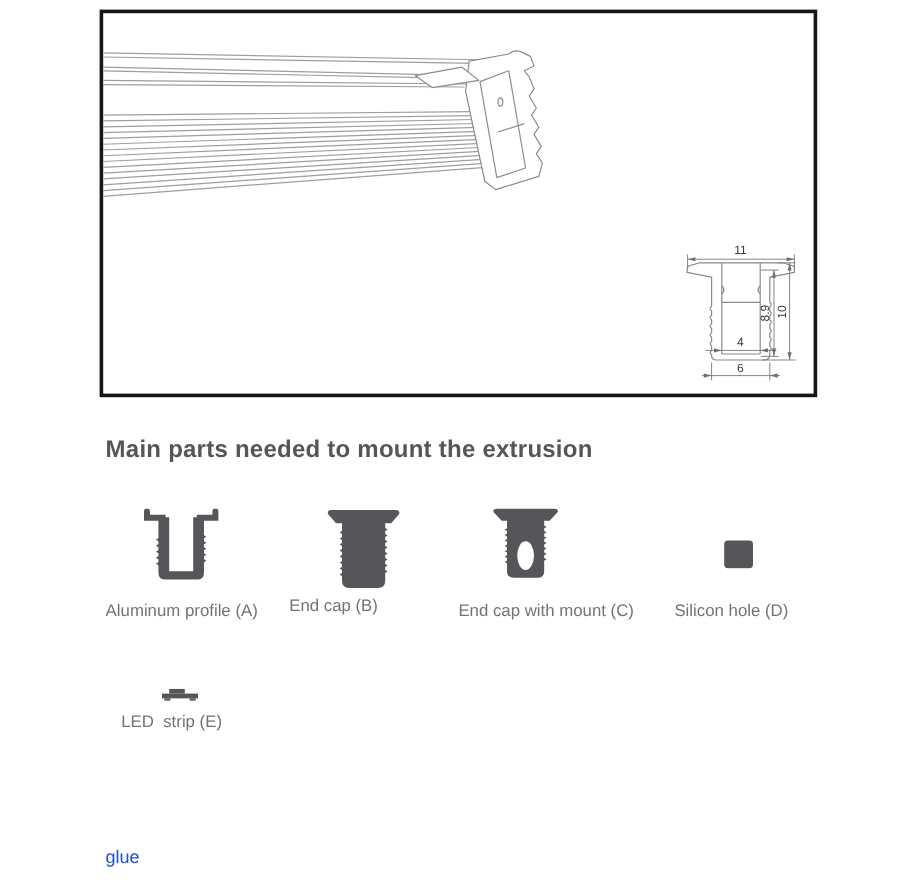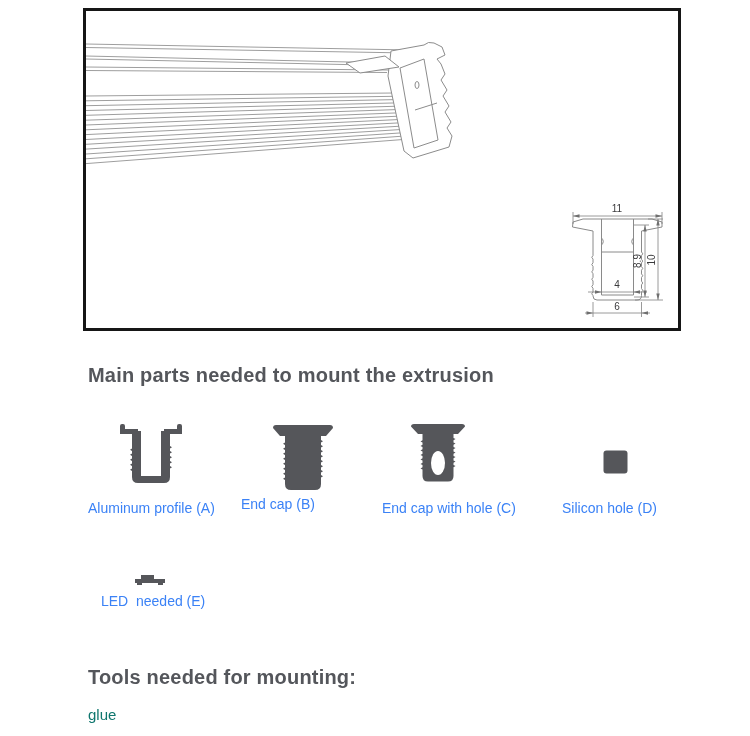--- a/index.html
+++ b/index.html
@@ -1,22 +1,22 @@
 <!DOCTYPE html>
 <html><head>
 <meta charset="utf-8">
 <style>
   html,body{margin:0;padding:0;background:#ffffff;}
   body{font-family:"Liberation Sans",sans-serif;}
   #page{position:relative;width:750px;height:736px;background:#ffffff;overflow:hidden;}
   .abs{position:absolute;}
   #drawing-panel{left:83px;top:8px;width:598px;height:323px;border:3px solid #161616;box-sizing:border-box;background:#ffffff;}
   .heading{font-size:20px;font-weight:bold;color:#54565b;letter-spacing:0.2px;}
-  .part-label{font-size:14px;color:#3b82f6;white-space:pre;}
-  .plain-text{font-size:15px;color:#0f766e;}
+  .part-label{font-size:14px;color:#737373;white-space:pre;}
+  .plain-text{font-size:15px;color:#1d4ed8;}
   svg text{font-family:"Liberation Sans",sans-serif;font-size:10px;fill:#3a3a3c;}
 </style>
 </head>
 <body>
 
 <div id="page">
 
   <div id="drawing-panel" class="abs">
     <svg width="592" height="317" viewBox="0 0 592 317">
 
@@ -158,30 +158,29 @@
   </div>
 
   <div class="abs" style="left:603px;top:450px;">
     <svg width="25" height="24" viewBox="0 0 25 24">
       <rect x="0.5" y="0.5" width="24" height="23" rx="3" fill="#55565a"></rect>
     </svg>
   </div>
 
   <div class="abs part-label" style="left:88px;top:500px;">Aluminum profile (A)</div>
   <div class="abs part-label" style="left:241px;top:496px;">End cap (B)</div>
-  <div class="abs part-label" style="left:382px;top:500px;">End cap with hole (C)</div>
+  <div class="abs part-label" style="left:382px;top:500px;">End cap with mount (C)</div>
   <div class="abs part-label" style="left:562px;top:500px;">Silicon hole (D)</div>
 
   <div class="abs" style="left:135px;top:571px;">
     <svg width="30" height="10" viewBox="0 0 30 10" fill="#55565a">
       <rect x="6" y="0" width="13" height="4"></rect>
       <rect x="0" y="4" width="30" height="4"></rect>
       <rect x="2" y="8" width="5" height="2"></rect>
       <rect x="23" y="8" width="5" height="2"></rect>
     </svg>
   </div>
-  <div class="abs part-label" style="left:101px;top:593px;">LED  needed (E)</div>
+  <div class="abs part-label" style="left:101px;top:593px;">LED  strip (E)</div>
 
-  <div class="abs heading" style="left:88px;top:666px;">Tools needed for mounting:</div>
 
   <div class="abs plain-text" style="left:88px;top:706px;">glue</div>
 
 </div>
 
 </body></html>

